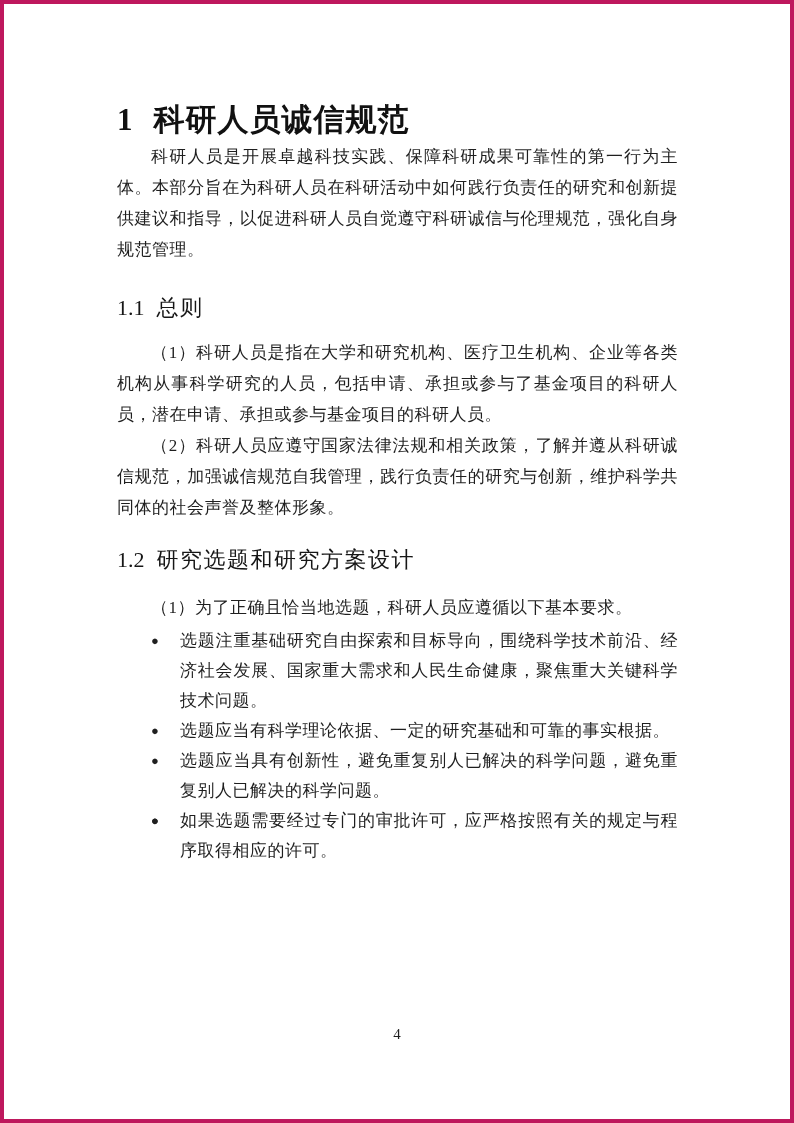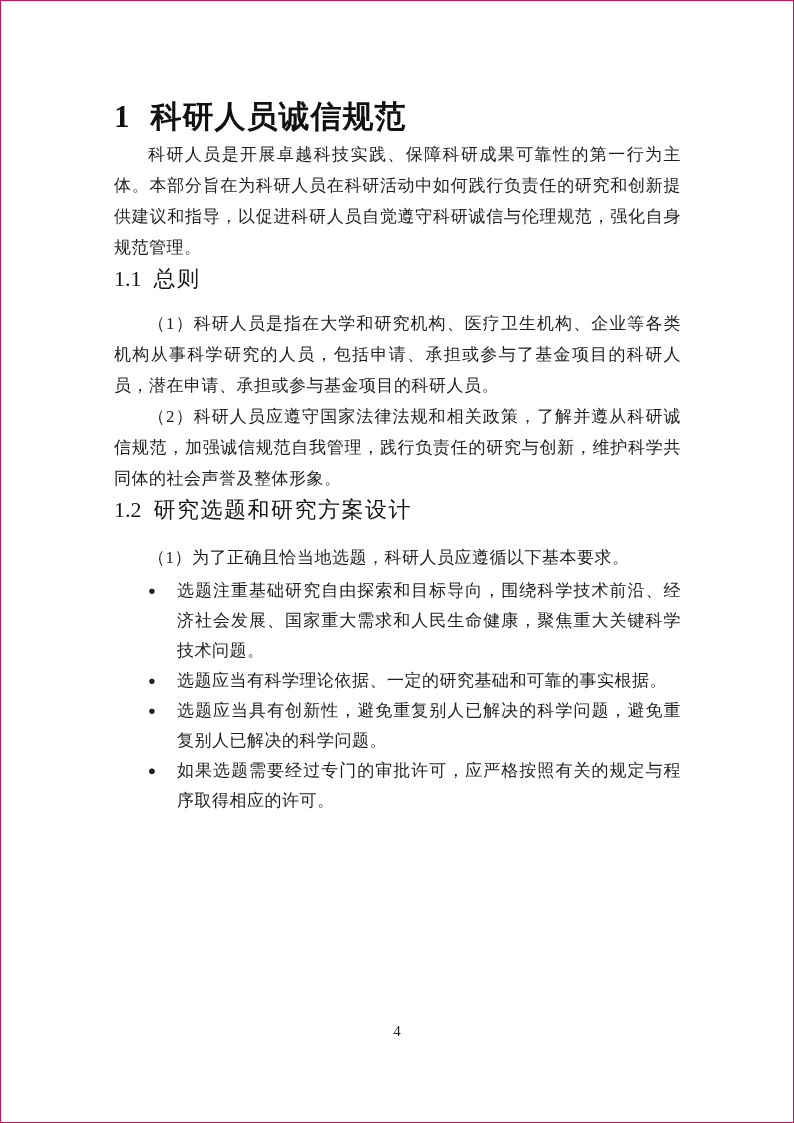--- a/index.html
+++ b/index.html
@@ -6,21 +6,21 @@
     margin: 0;
     padding: 0;
     background: #ffffff;
   }
   .page {
     position: relative;
     width: 794px;
     height: 1123px;
     box-sizing: border-box;
     background: #ffffff;
-    border: 1px solid #be185d;
+    border: 4px solid #be185d;
     overflow: hidden;
     font-family: "Liberation Serif", "DejaVu Serif", serif;
     color: #1f1f1f;
   }
   .content {
     padding: 0 112px 0 113px;
   }
   .chapter-heading {
     margin: 0;
     padding-top: 94px;
@@ -30,20 +30,21 @@
     line-height: 44px;
     color: #111111;
     letter-spacing: 1px;
   }
   .chapter-heading .num {
     font-family: "Liberation Serif", "DejaVu Serif", serif;
     margin-right: 20px;
   }
   .intro {
     margin: 48px 0 0 0;
+    font-family: Liberation Mono, monospace;
   }
   .body-text {
     margin: 0;
     font-size: 17px;
     line-height: 31px;
     text-align: justify;
     letter-spacing: 0.5px;
     color: #1f1f1f;
   }
   .indent {
@@ -56,22 +57,22 @@
     font-size: 22px;
     line-height: 32px;
     color: #161616;
     letter-spacing: 1.5px;
   }
   .section-heading .num {
     font-family: "Liberation Serif", "DejaVu Serif", serif;
     letter-spacing: 0;
     margin-right: 12px;
   }
-  .sh-1 { }
-  .sh-2 { }
+  .sh-1 { margin-top: 26px; }
+  .sh-2 { margin-top: 21px; }
   .p-after-heading { margin-top: 13px; }
   .p-lead { margin-top: 16px; }
   .bullet-list {
     list-style: none;
     margin: 3px 0 0 0;
     padding: 0 0 0 32px;
   }
   .bullet-list li {
     position: relative;
     padding-left: 31px;

